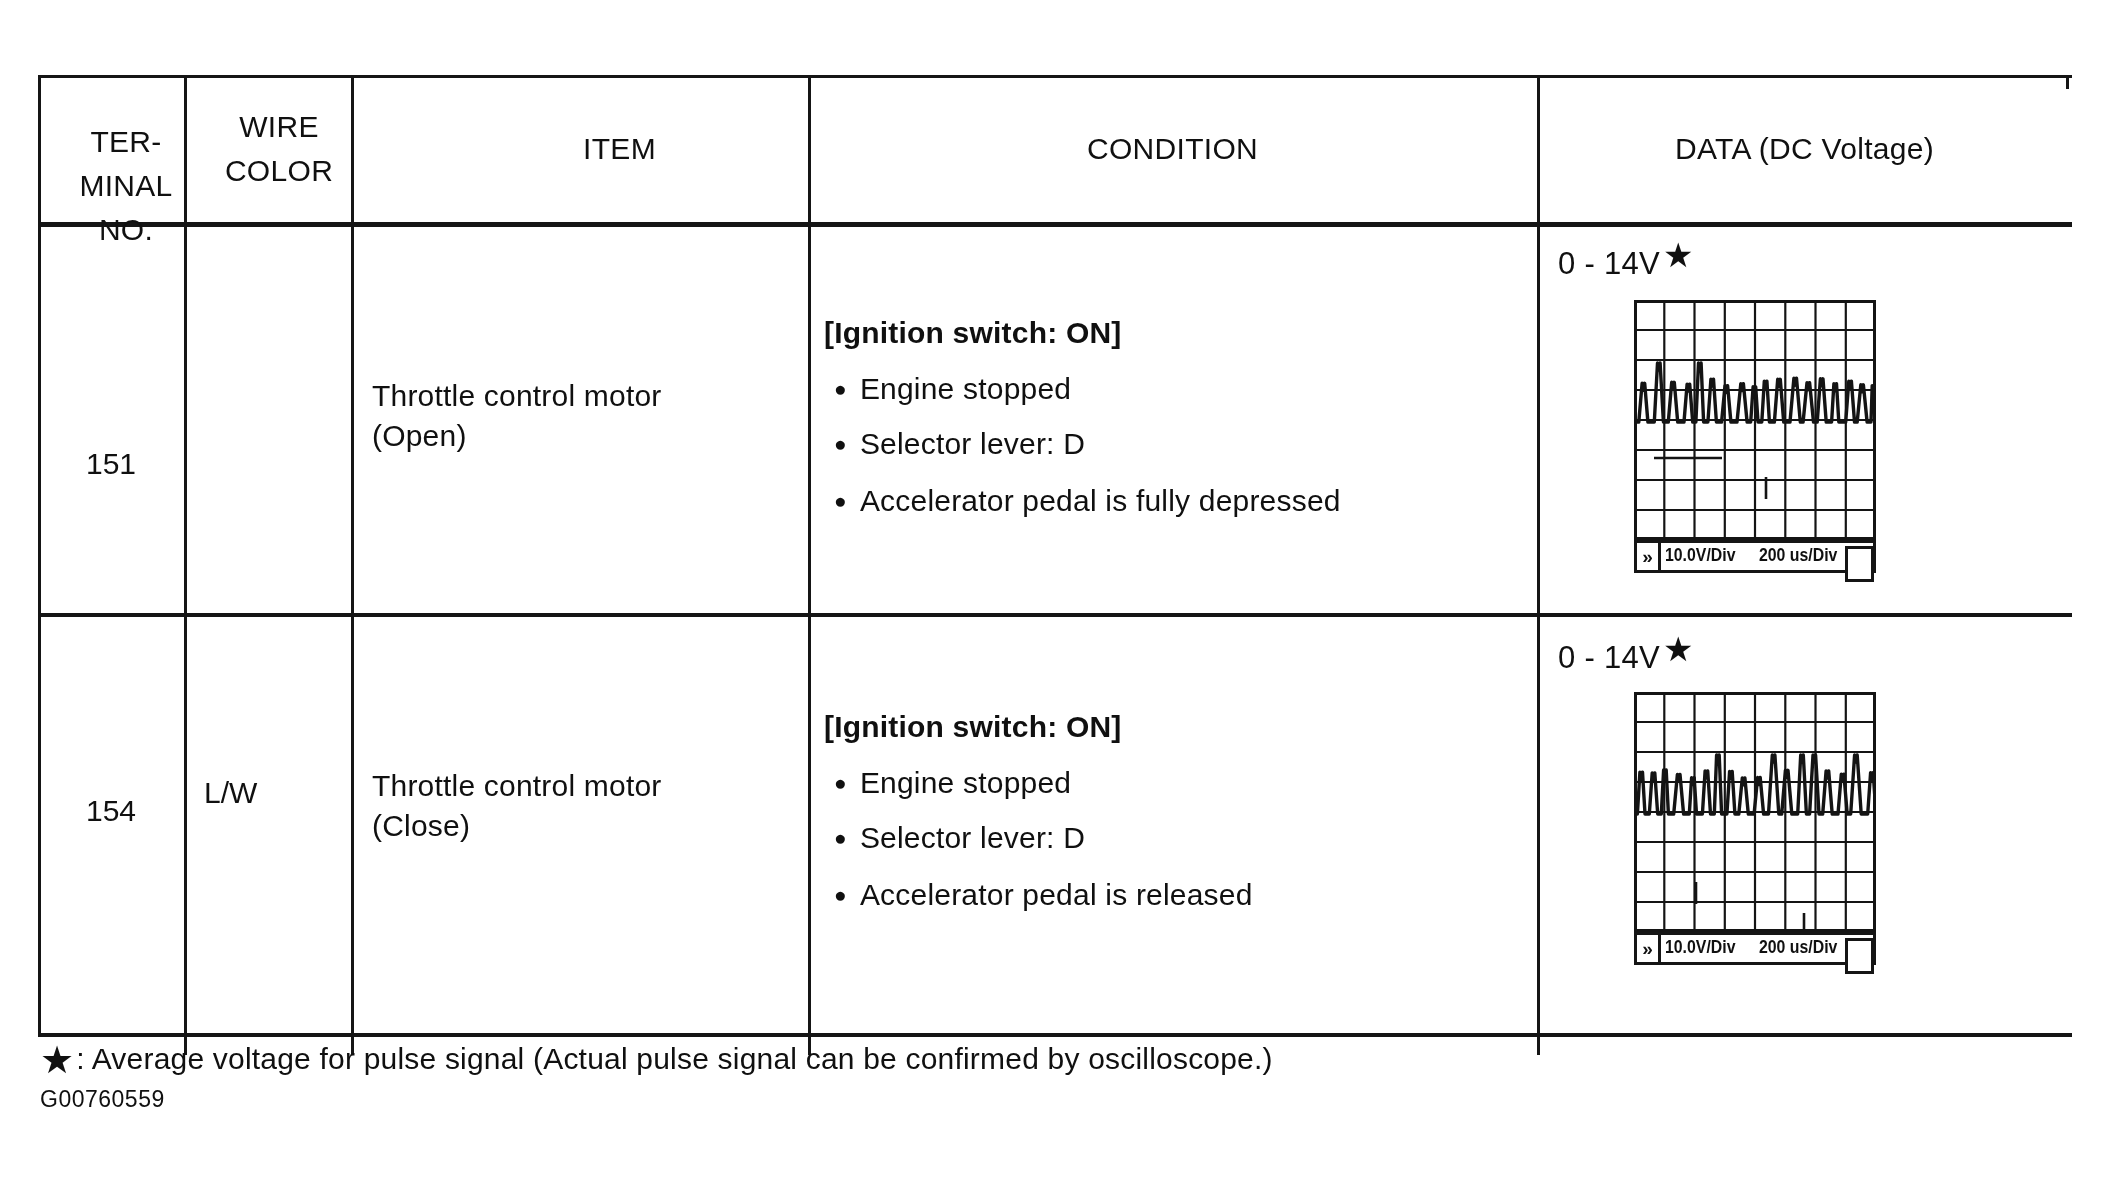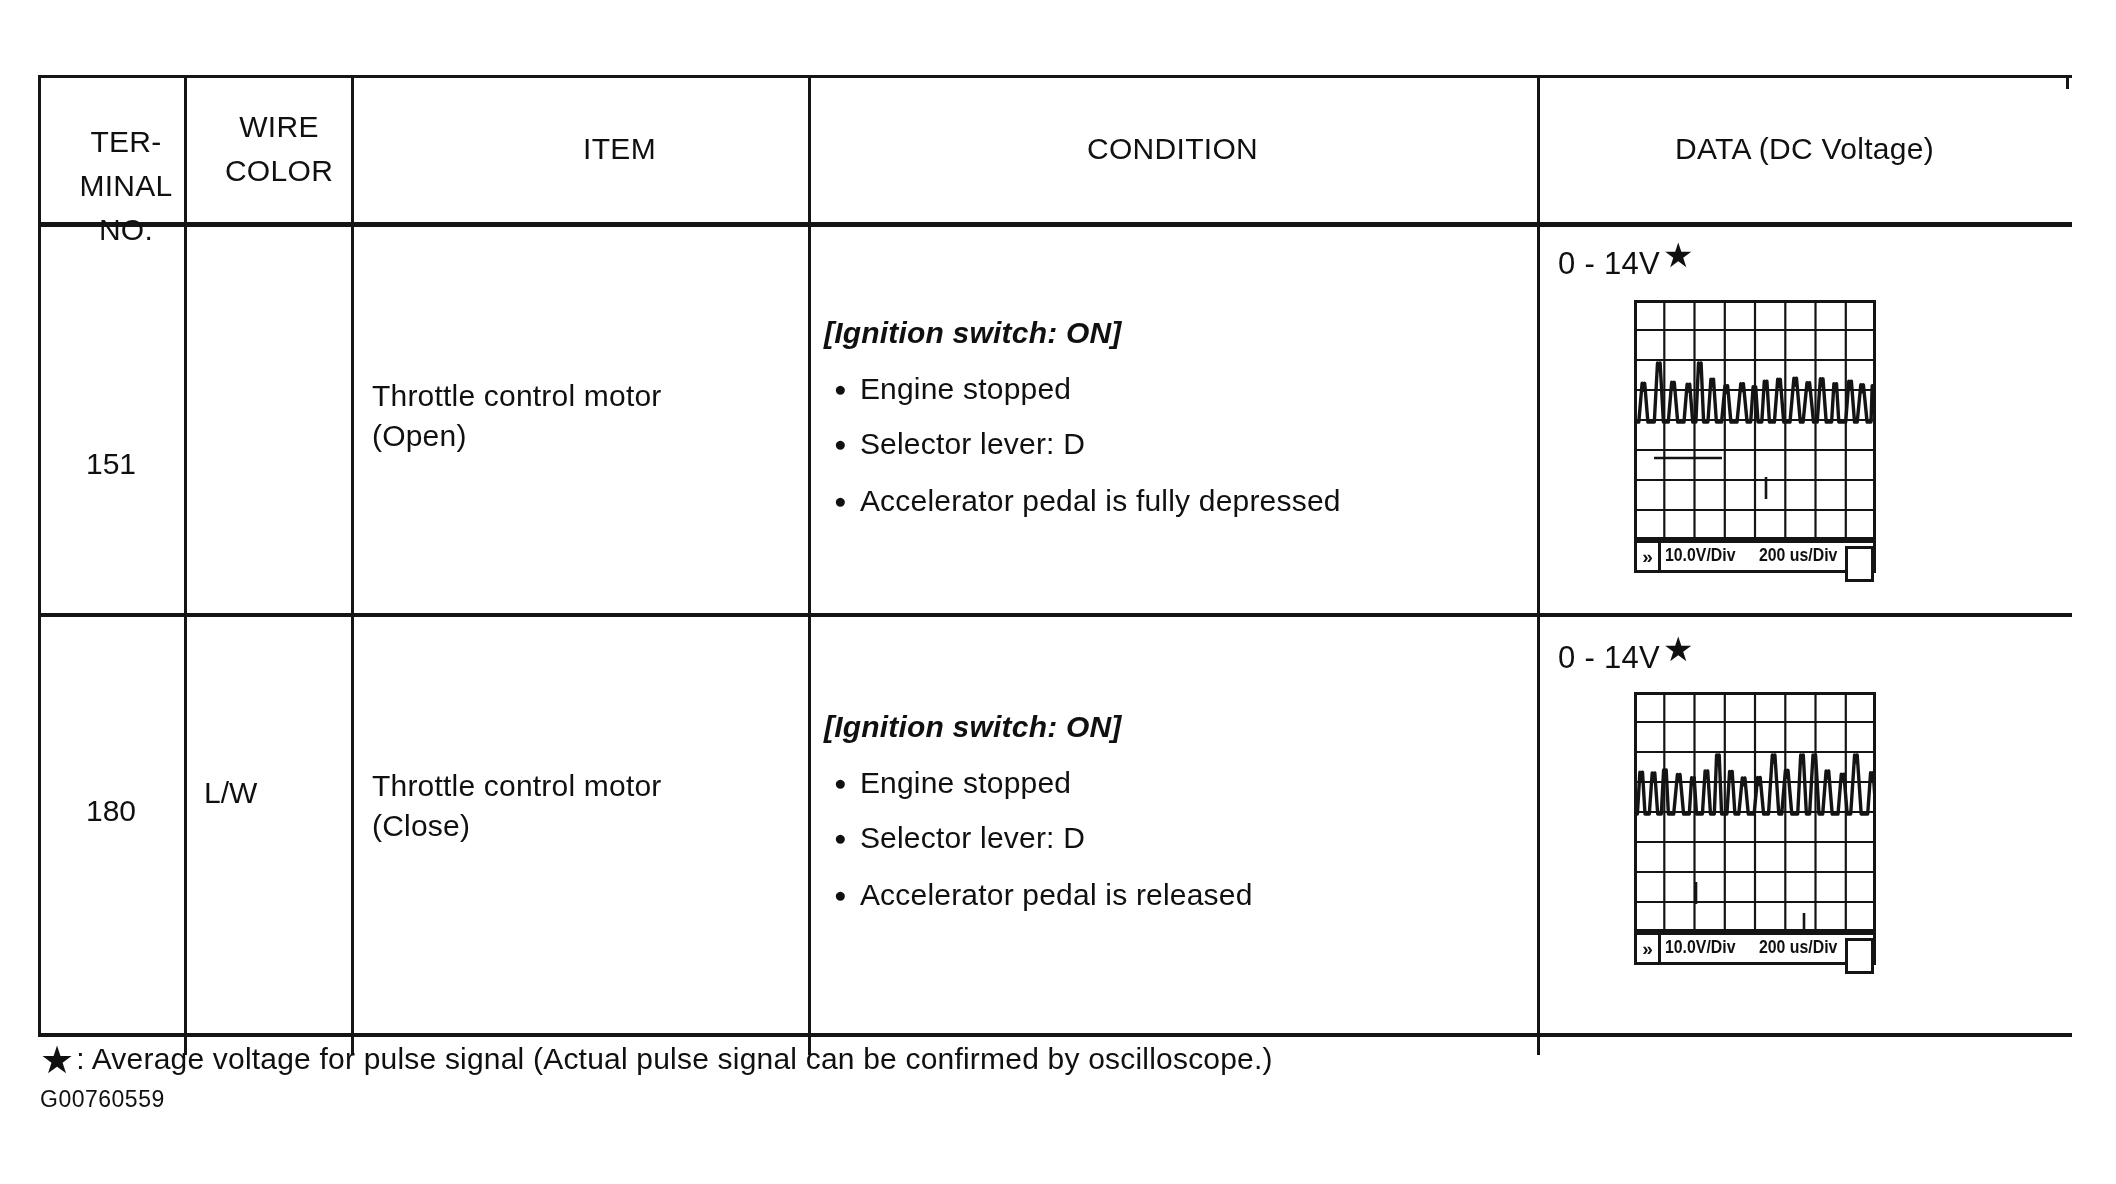--- a/index.html
+++ b/index.html
@@ -18,21 +18,21 @@
     position:absolute;display:flex;flex-direction:column;
     align-items:center;justify-content:center;text-align:center;
     font-size:30px;line-height:44px;letter-spacing:.3px;
   }
   
   .cell{position:absolute;}
   .mid{position:absolute;width:100%;text-align:center;height:34px;line-height:34px;font-size:30px;}
   .midl{position:absolute;height:34px;line-height:34px;font-size:30px;}
   .item-block{position:absolute;left:21px;top:148px;line-height:40px;font-size:30px;letter-spacing:.2px;}
   .cond-line{position:absolute;left:16px;height:34px;display:flex;align-items:center;font-size:30px;letter-spacing:.2px;white-space:nowrap;}
-  .cond-head{font-weight:700;font-style:italic;}
+  .cond-head{font-weight:700;}
   .dot{font-size:21px;margin:0 13px 0 10px;line-height:34px;}
   
   .range{position:absolute;font-size:31px;letter-spacing:.3px;white-space:nowrap;}
   .vstar{font-size:34px;vertical-align:7px;margin-left:3px;line-height:0;}
   .scope{position:absolute;width:242px;}
   .scope-svg{width:242px;height:240px;}
   .scope-svg svg{display:block;}
   .scope-bar{position:relative;width:236px;height:27px;border:3px solid #151515;background:#fff;}
   .scope-arrow{
     position:absolute;left:0;top:0;width:21px;height:100%;
@@ -137,21 +137,21 @@
       </div>
     <div class="scope-bar">
       <span class="scope-arrow">»</span>
       <span class="scope-vdiv">10.0V/Div</span>
       <span class="scope-tdiv">200 us/Div</span>
       <span class="scope-trigbox"></span>
     </div>
   </div>
 
   <div class="cell" style="left:38px;top:618px;width:146px;height:415px;">
-    <div class="mid" style="top:176px;">180</div>
+    <div class="mid" style="top:176px;">154</div>
   </div>
   <div class="cell" style="left:184px;top:600px;width:167px;height:415px;">
     <div class="midl" style="top:176px;left:20px;">L/W</div>
   </div>
   <div class="cell" style="left:351px;top:618px;width:457px;height:415px;">
     <div class="item-block">
       <div>Throttle control motor</div>
       <div>(Close)</div>
     </div>
   </div>

